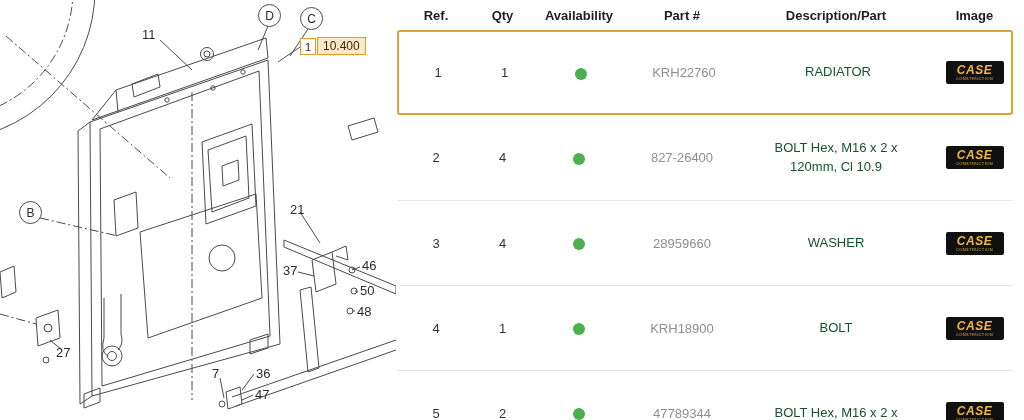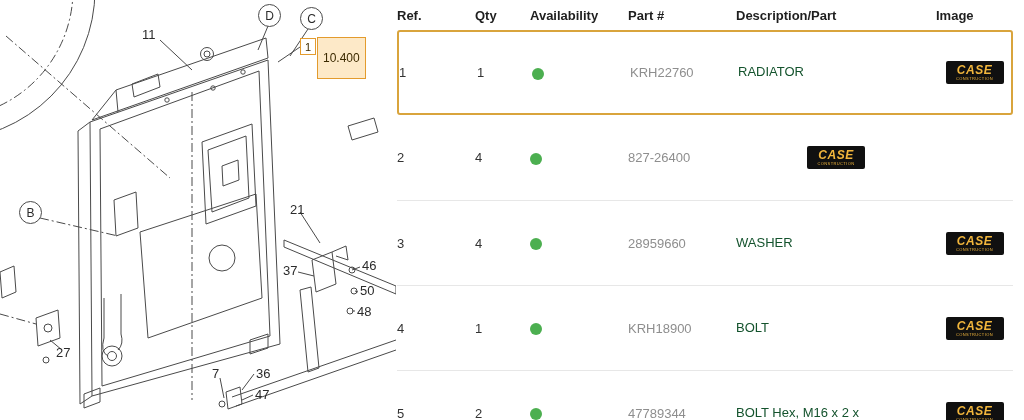--- a/index.html
+++ b/index.html
@@ -8,27 +8,27 @@
 
   
   .diagram{position:absolute;left:0;top:0;width:396px;height:420px;}
   .diagram svg{position:absolute;left:0;top:0;}
   .callout{position:absolute;font-size:13px;color:#2b2b2b;line-height:1;}
   .circle-letter{position:absolute;width:21px;height:21px;border:1.4px solid #4a4a4a;border-radius:50%;
                  display:flex;align-items:center;justify-content:center;font-size:12px;color:#2b2b2b;background:#fff;}
   .refbox{position:absolute;width:14px;height:15px;border:1.5px solid #e39b2d;background:#fff;
           font-size:11px;color:#3c2a00;display:flex;align-items:center;justify-content:center;}
   .dimbox{position:absolute;height:16px;border:1.5px solid #e39b2d;background:#fde9c8;
-          font-size:12px;color:#3c2a00;display:flex;align-items:center;justify-content:center;padding:12px 5px;}
+          font-size:12px;color:#3c2a00;display:flex;align-items:center;justify-content:center;padding:0 5px;}
 
   
   .catalog{position:absolute;left:397px;top:0;width:616px;height:420px;}
   .thead,.row{display:grid;grid-template-columns:78px 55px 98px 108px 200px 1fr;align-items:center;}
   .thead{height:30px;font-weight:bold;font-size:13px;color:#1f1f1f;}
-  .cell{}
+  .cell{text-align:center;}
   .row{height:85px;font-size:13px;color:#333;box-sizing:border-box;background:#fff;}
   .rows .row{border-top:1px solid #e7e7e7;}
   .rows .row:first-child{border-top:none;}
   .rows .row.selected{border:2px solid #d9a43c;border-radius:3px;}
   .rows .row.selected + .row{border-top:none;}
   .part{color:#8e8e8e;}
   .desc span{display:inline-block;max-width:170px;line-height:1.45;color:#14532d;}
   .dot{display:inline-block;width:12px;height:12px;border-radius:50%;background:#4caf50;vertical-align:middle;}
   .logo{width:58px;height:23px;background:#101010;border-radius:2px;margin:0 auto;
         display:flex;flex-direction:column;align-items:center;justify-content:center;gap:1px;}
@@ -164,20 +164,21 @@
             <span class="logo-sub">CONSTRUCTION</span>
           </div>
         </div>
       </div>
 
       <div class="row">
         <div class="cell">2</div>
         <div class="cell">4</div>
         <div class="cell"><span class="dot"></span></div>
         <div class="cell part">827-26400</div>
+        <div class="cell desc"><span>BOLT Hex, M16 x 2 x 120mm, Cl 10.9</span></div>
         <div class="cell">
           <div class="logo">
             <span class="logo-main">CASE</span>
             <span class="logo-sub">CONSTRUCTION</span>
           </div>
         </div>
       </div>
 
       <div class="row">
         <div class="cell">3</div>

